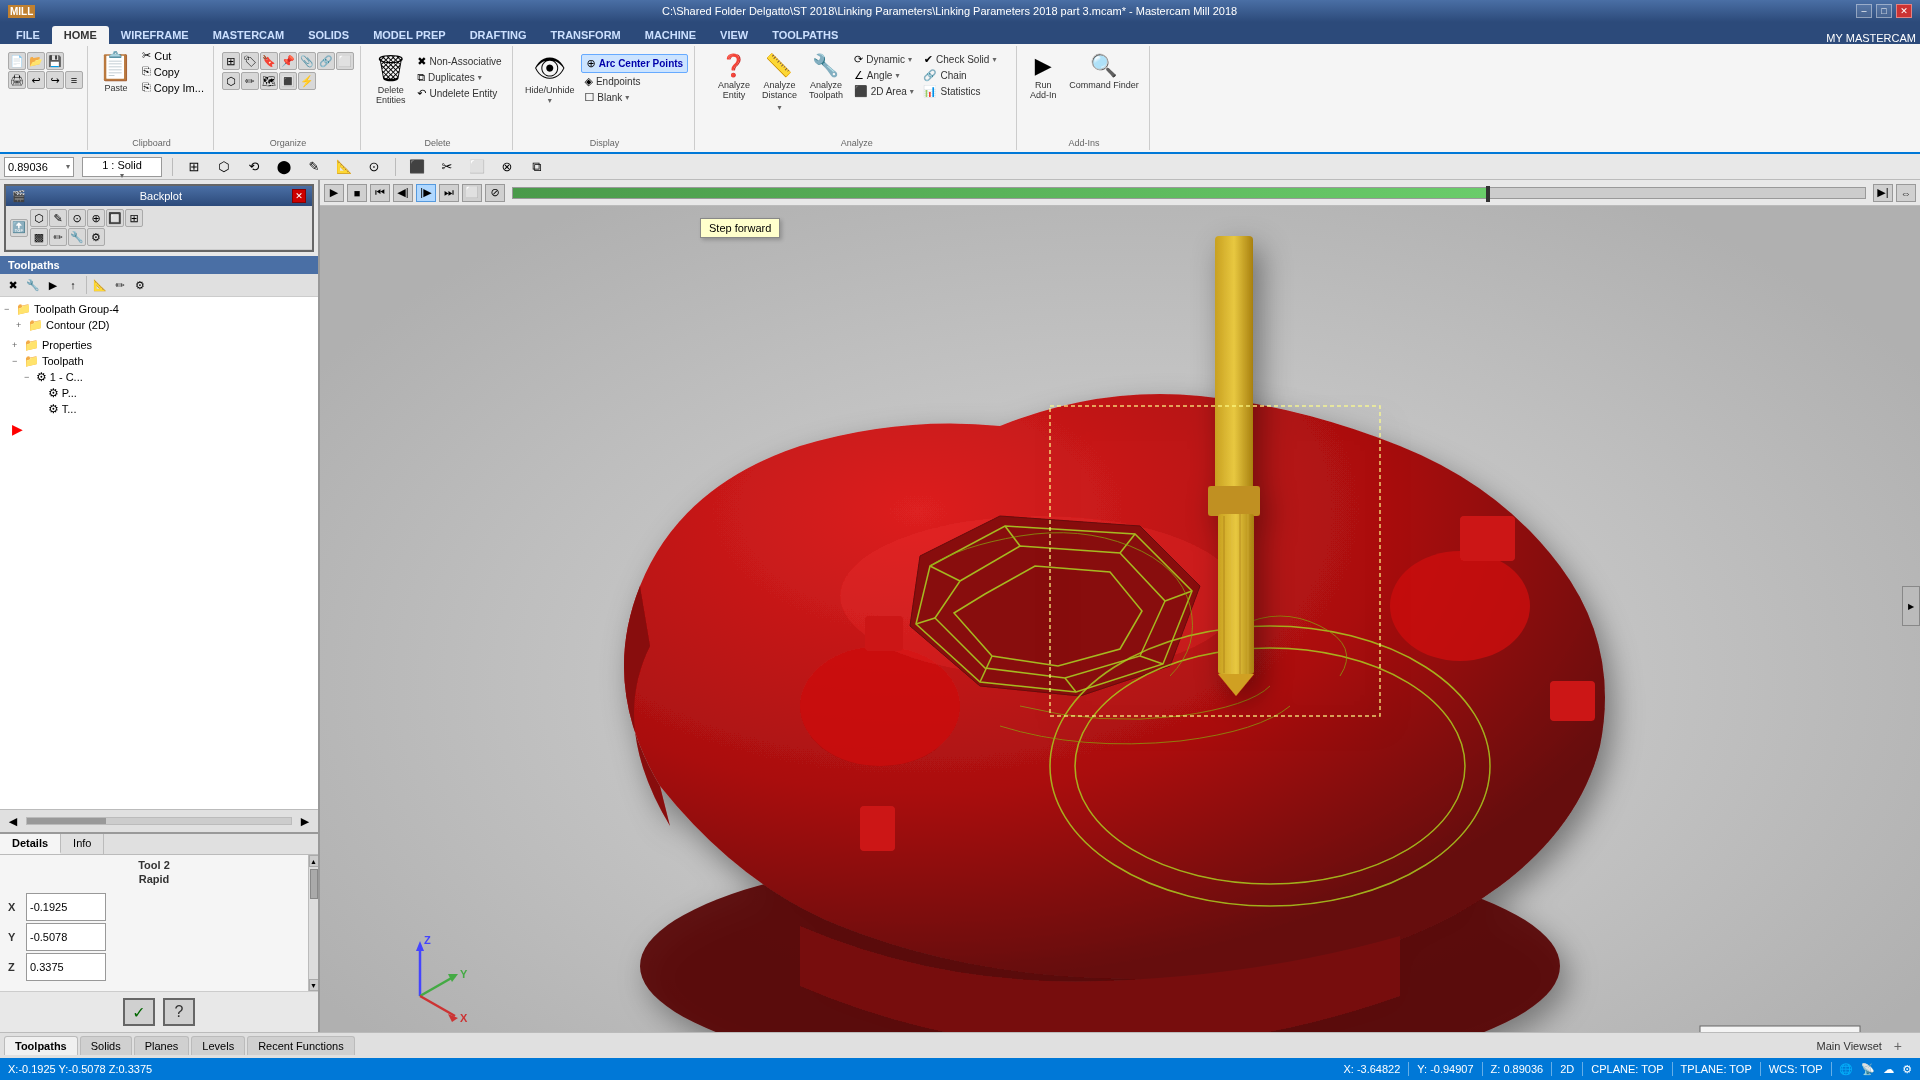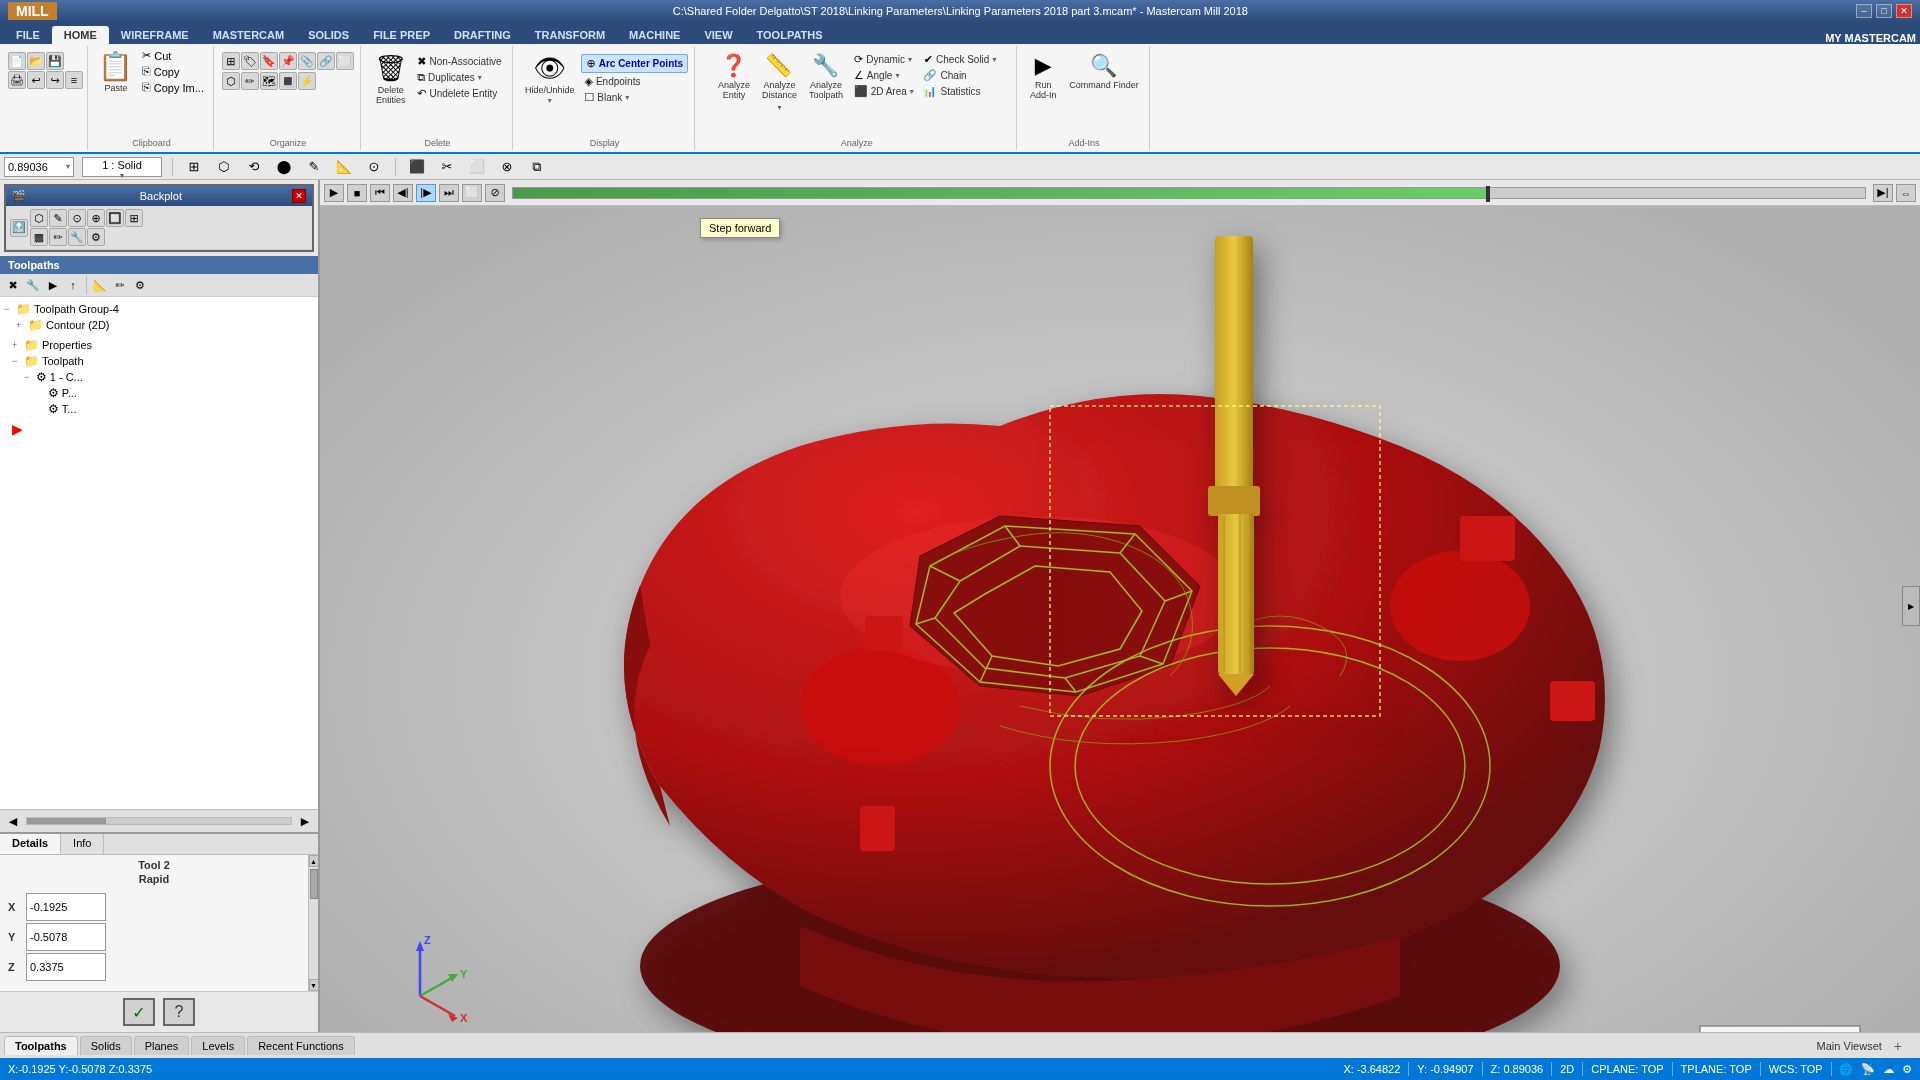--- a/index.html
+++ b/index.html
@@ -356,21 +356,21 @@
       padding: 3px 12px;
       color: #cce0ff;
       cursor: pointer;
       border-radius: 3px 3px 0 0;
       font-size: 11px;
       font-weight: bold;
     }
     .rtab.active { background: #f5f5f5; color: #333; }
 
     
-    .my-mcam { margin-left: auto; color: white; font-size: 11px; font-weight: bold; }
+    .my-mcam { margin-left: auto; color: white; font-size: 11px; font-weight: normal; }
 
     
     .dd-arrow { font-size: 8px; color: #666; }
 
     
     .icon-row {
       display: flex;
       align-items: center;
       gap: 1px;
     }
@@ -410,36 +410,36 @@
     .details-inner { display: flex; flex: 1; overflow: hidden; }
     .details-form { flex: 1; padding: 4px 8px; }
 
     
     #svg-part { position: absolute; top: 26px; left: 0; right: 0; bottom: 0; }
   </style>
 </head>
 <body>
 
 <div id="titlebar">
-  <span style="background:#c08030; padding:1px 8px; font-size:14px; font-weight:bold; margin-right:8px;">MILL</span>
+  <span style="background:#c08030; padding:1px 2px; font-size:10px; font-weight:bold; margin-right:8px;">MILL</span>
   <span style="font-size:11px;">C:\Shared Folder Delgatto\ST 2018\Linking Parameters\Linking Parameters 2018 part 3.mcam* - Mastercam Mill 2018</span>
   <div class="win-controls">
     <div class="win-btn">–</div>
     <div class="win-btn">□</div>
     <div class="win-btn" style="background:#cc3333;">✕</div>
   </div>
 </div>
 
 <div id="ribbon-tabs">
   <div class="rtab">FILE</div>
   <div class="rtab active">HOME</div>
   <div class="rtab">WIREFRAME</div>
   <div class="rtab">MASTERCAM</div>
   <div class="rtab">SOLIDS</div>
-  <div class="rtab">FILE PREP</div>
+  <div class="rtab">MODEL PREP</div>
   <div class="rtab">DRAFTING</div>
   <div class="rtab">TRANSFORM</div>
   <div class="rtab">MACHINE</div>
   <div class="rtab">VIEW</div>
   <div class="rtab">TOOLPATHS</div>
   <div class="my-mcam">MY MASTERCAM</div>
 </div>
 
 <div id="ribbon">
 

